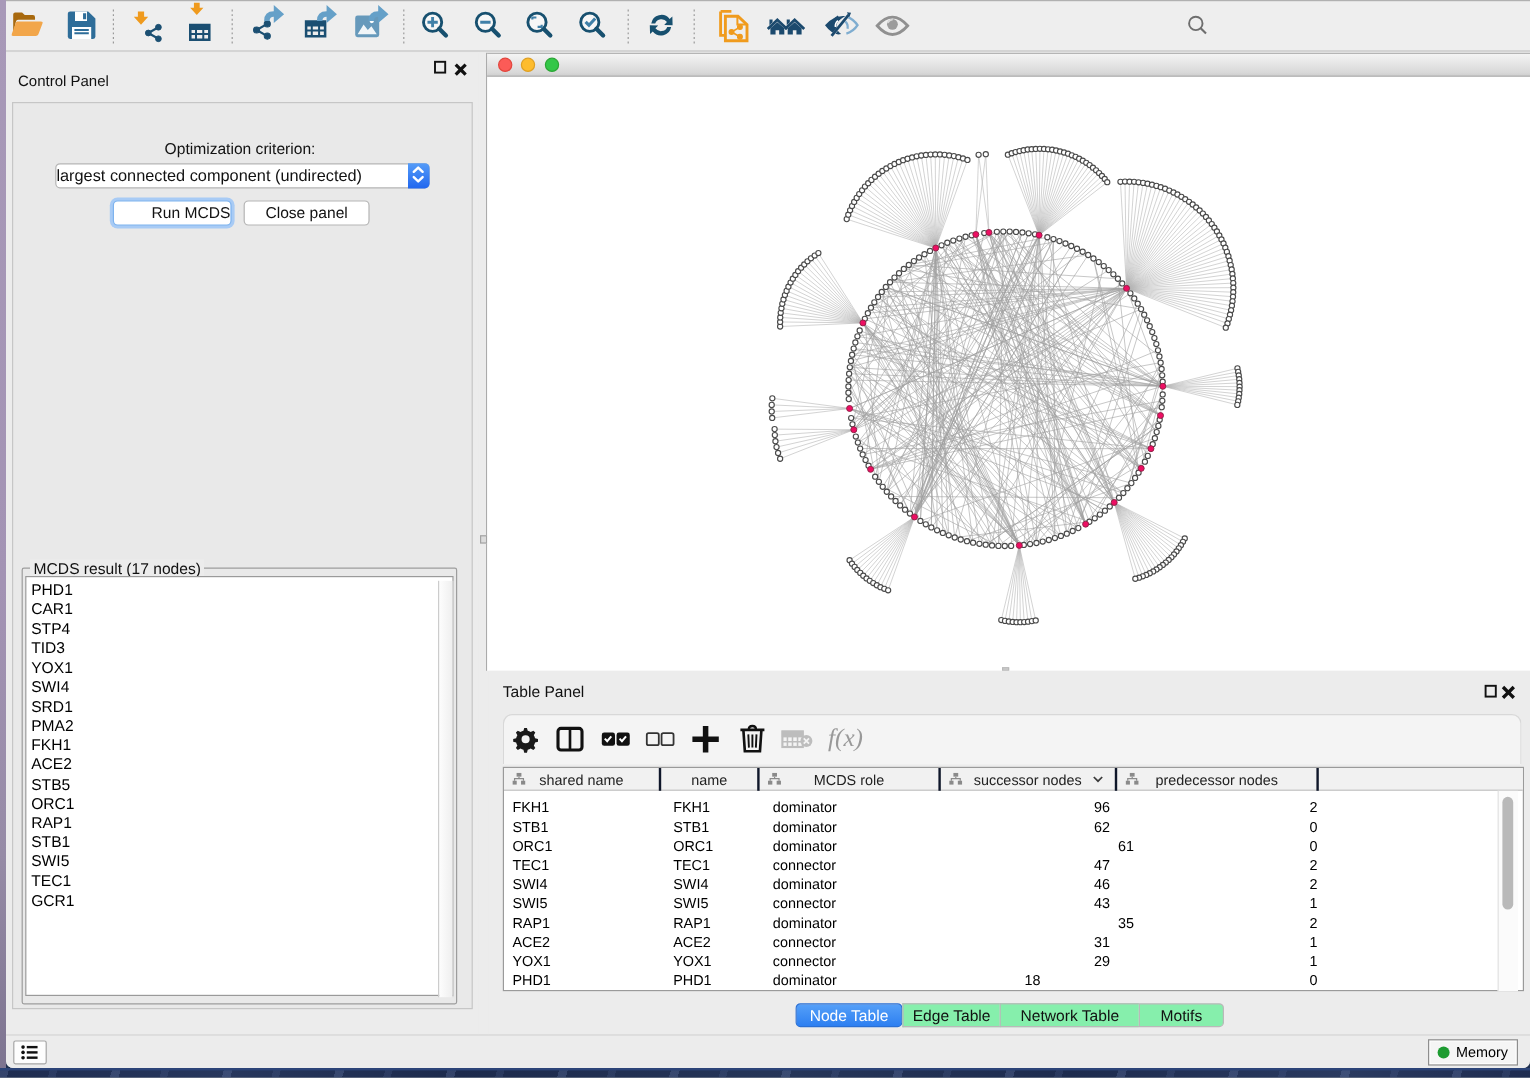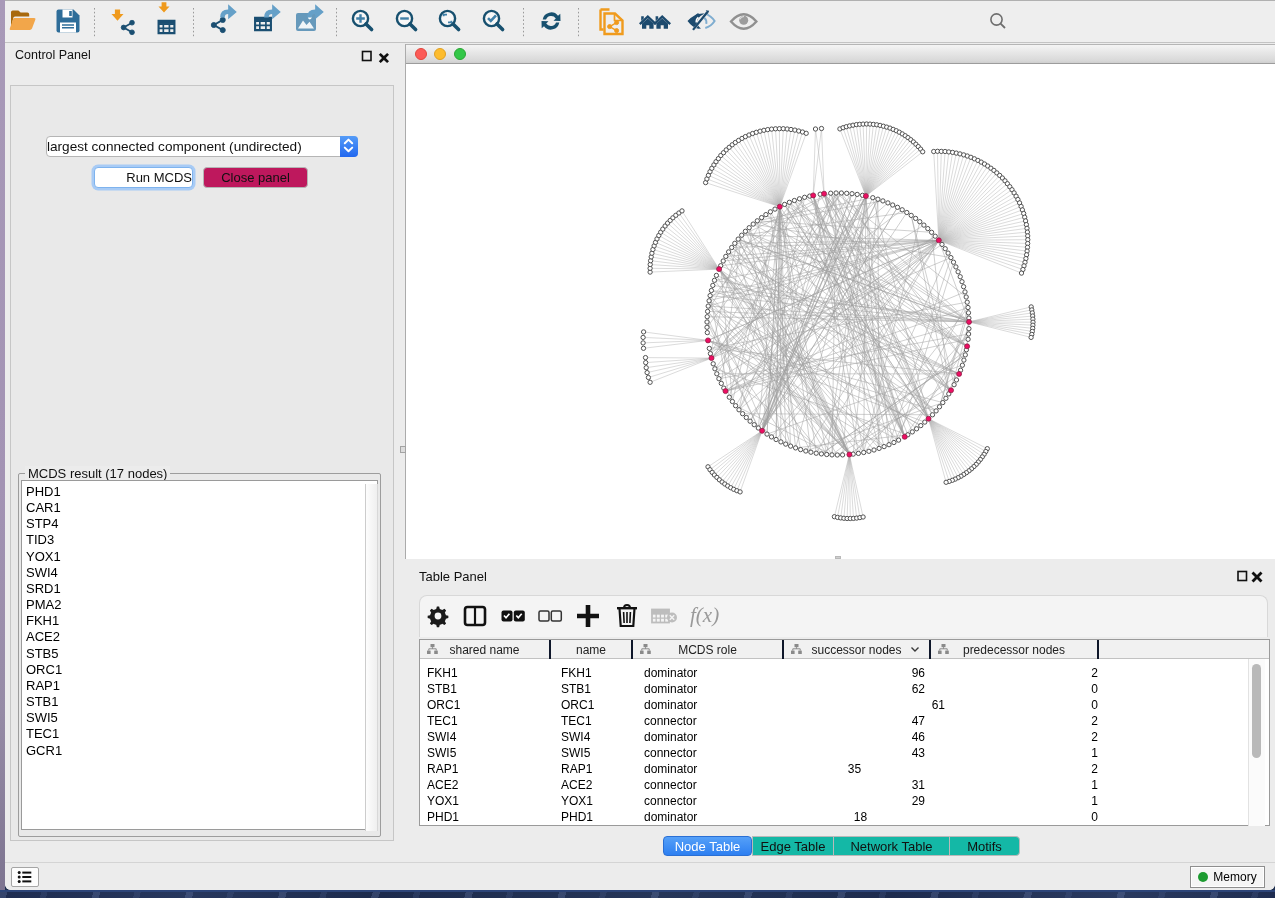--- a/index.html
+++ b/index.html
@@ -6,31 +6,31 @@
 body{font-family:"Liberation Sans",sans-serif;background:#20304f;position:relative}
 .abs{position:absolute}
 #wallL{left:0;top:0;width:5px;height:890px;background:linear-gradient(180deg,#a899b8 0%,#a393b4 55%,#968ba6 80%,#7d7490 100%)}
 #wallB{left:0;top:890px;width:1275px;height:8px;background:linear-gradient(90deg,#1e2c50,#27375d 15%,#1c2a4c 30%,#263659 52%,#1d2b4e 70%,#2a3a60 88%,#1e2c50);}
 #wallB:before{content:"";position:absolute;left:0;top:0;width:100%;height:2px;background:#2c4478}#wallB:after{content:"";position:absolute;left:0;top:2px;width:100%;height:6px;background:repeating-linear-gradient(105deg,rgba(120,140,190,0.25) 0 7px,rgba(0,0,0,0) 7px 40px,rgba(90,110,160,0.2) 40px 46px,rgba(0,0,0,0) 46px 90px)}
 #win{left:5px;top:0;width:1270px;height:890px;background:#ececec;border-radius:0 0 6px 6px;overflow:hidden}
 
 #toolbar{left:0;top:0;width:1270px;height:43px;background:#eeeeee;border-top:1px solid #b0b0b0;border-bottom:1px solid #c3c3c3}
 
 #cpanel{left:0;top:44px;width:394px;height:818px;background:#ececec}
-#cpTitle{left:10px;top:4px;font-size:12.5px;color:#111}
+#cpTitle{left:10px;top:17px;font-size:12.5px;color:#111}
 #innerbox{left:5px;top:41px;width:384px;height:756px;background:#e9e9e9;border:1px solid #c6c6c6}
 #tabbar{left:75px;top:30px;width:244px;height:20px;display:flex;font-size:13px;font-weight:700;color:#222}
 .tab{background:#fff;border:1px solid #b9b9b9;border-right:none;display:flex;align-items:center;justify-content:center;height:20px}
 .tab:first-child{border-radius:4px 0 0 4px}
 .tab.sel{background:linear-gradient(180deg,#62a6f8,#2d7ff1);color:#fff;border:1px solid #2a6fd4;border-radius:4px;font-weight:700}
 #optlabel{left:0;top:72px;width:390px;text-align:center;font-size:13px;color:#111}
 #dropdown{left:41px;top:92px;width:312px;height:21px;background:#fff;border:1px solid #b5b5b5;border-radius:4px;font-size:13.6px;color:#111;line-height:19px;text-align:left;padding-right:19px}
 #ddbtn{position:absolute;right:-1px;top:-1px;width:18px;height:21px;border-radius:0 4px 4px 0;background:linear-gradient(180deg,#559cf8,#2167ef)}
 #btnrun{left:89px;top:123px;width:99px;height:21px;background:#fff;border:1px solid #7eb3ee;border-radius:4px;box-shadow:0 0 0 2.5px #a8cbf5;font-size:13px;text-align:right;line-height:19px;color:#111}
-#btnclose{left:198px;top:123px;width:105px;height:21px;background:#be185d;border:1px solid #b5b5b5;border-radius:4px;font-size:13px;text-align:center;line-height:19px;color:#111}
+#btnclose{left:198px;top:123px;width:105px;height:21px;background:#ffffff;border:1px solid #b5b5b5;border-radius:4px;font-size:13px;text-align:center;line-height:19px;color:#111}
 #fieldset{left:13px;top:429px;width:363px;height:364px;border:1px solid #9d9d9d;border-radius:2px}
 #legend{left:20px;top:422px;background:#ececec;padding:0 3px;font-size:13px;color:#111}
 #mcdslist{left:16px;top:436px;width:357px;height:350px;background:#fff;border:1px solid #9a9a9a;font-size:13px;color:#000;line-height:16.15px;padding:3px 0 0 4px}
 #mcdsscroll{left:360px;top:440px;width:13px;height:347px;background:linear-gradient(90deg,#fdfdfd,#efefef);border-left:1px solid #cccccc;border-right:1px solid #d8d8d8}
 
 #vsplit{left:394px;top:44px;width:8px;height:818px;background:#ececec}
 #vsplitline{left:400px;top:44px;width:1px;height:515px;background:#ababab}
 #vgrip{left:394.5px;top:445.5px;width:6px;height:7px;background:#dcdcdc;border:1px solid #a3a3a3}
 
 #netwin{left:401px;top:44px;width:869px;height:515px}
@@ -45,21 +45,21 @@
 #ttable{left:12px;top:80px;width:851px;height:187px;background:#fff;border:1px solid #9a9a9a}
 #thead{position:absolute;left:0;top:0;width:849px;height:19px;background:#f1f1f1;border-bottom:1px solid #c2c2c2;font-size:12px;color:#222}
 .hcell{position:absolute;top:0;height:19px;border-right:2px solid #0f172a;display:flex;align-items:center;justify-content:center}
 .sorti{position:absolute;left:7px;top:4px;line-height:0}
 .dna{position:absolute;right:9px;top:6px;line-height:0}
 .trow{position:absolute;left:0;width:849px;height:15.9px;font-size:12px;color:#000}
 .tc{position:absolute;top:1px;white-space:nowrap}
 #tscroll{position:absolute;left:828px;top:19px;width:17px;height:167px;background:#fbfbfb;border-left:1px solid #e2e2e2}
 #tthumb{position:absolute;left:3px;top:5px;width:9px;height:94px;background:#b9b9b9;border-radius:5px}
 #btabs{left:256px;top:277px;height:20px;display:flex;font-size:13px;color:#111}
-.btab{background:#14b8a6;border:1px solid #b9b9b9;border-right:none;display:flex;align-items:center;justify-content:center;height:20px;box-sizing:border-box}
+.btab{background:#86efac;border:1px solid #b9b9b9;border-right:none;display:flex;align-items:center;justify-content:center;height:20px;box-sizing:border-box}
 .btab:first-child{border-radius:4px 0 0 4px}
 .btab:last-child{border-right:1px solid #b9b9b9;border-radius:0 4px 4px 0}
 .btab.sel{background:linear-gradient(180deg,#55a0f8,#2d7ff1);color:#fff;border:1px solid #2a6fd4;border-radius:4px}
 
 #statusbar{left:0;top:862px;width:1270px;height:28px;background:#ececec;border-top:1px solid #d4d4d4}
 #listbtn{left:6px;top:4px;width:28px;height:20px;background:#fdfdfd;border:1px solid #a5a5a5;border-radius:2px}
 #membtn{left:1185px;top:3px;width:75px;height:22px;background:#f5f5f5;border:1px solid #8e8e8e;box-shadow:inset 0 0 0 1px #fff;font-size:12px;color:#000;display:flex;align-items:center;justify-content:center;gap:5px}
 .memdot{width:10px;height:10px;border-radius:50%;background:#1d9b31}
 </style></head>
 <body>
@@ -203,20 +203,21 @@
         </g>
 </svg>
 </div>
   <div class="abs" id="cpanel">
     <div class="abs" id="cpTitle">Control Panel</div>
     <svg width="394" height="20" viewBox="0 0 394 20" style="position:absolute;left:0;top:0">
         <rect x="357.5" y="7.5" width="8.5" height="9" fill="none" stroke="#111" stroke-width="1.6"></rect>
         <path d="M375.7 8.9 l3.2 3.2 l3.2 -3.2 l1.9 1.9 l-3.2 3.2 l3.2 3.2 l-1.9 1.9 l-3.2 -3.2 l-3.2 3.2 l-1.9 -1.9 l3.2 -3.2 l-3.2 -3.2 Z" fill="#111"></path>
       </svg>
     <div class="abs" id="innerbox"></div>
+    <div class="abs" id="optlabel">Optimization criterion:</div>
     <div class="abs" id="dropdown">largest connected component (undirected)
       <div id="ddbtn">
           <svg width="17" height="19" style="position:absolute;left:0;top:0">
             <path d="M4.8 7.2 L8.5 3.6 L12.2 7.2 M4.8 11.6 L8.5 15.2 L12.2 11.6" stroke="#fff" stroke-width="2" fill="none" stroke-linecap="round" stroke-linejoin="round"></path>
           </svg>
         </div>
     </div>
     <div class="abs" id="btnrun">Run MCDS</div>
     <div class="abs" id="btnclose">Close panel</div>
     <div class="abs" id="fieldset"></div>
@@ -742,21 +743,21 @@
           <span class="tc" style="left:7px">SWI5</span>
           <span class="tc" style="left:141px">SWI5</span>
           <span class="tc" style="left:224px">connector</span>
           <span class="tc" style="left:380px;width:125px;text-align:right">43</span>
           <span class="tc" style="left:540px;width:138px;text-align:right">1</span>
         </div>
         <div class="trow" style="top:120.5px">
           <span class="tc" style="left:7px">RAP1</span>
           <span class="tc" style="left:141px">RAP1</span>
           <span class="tc" style="left:224px">dominator</span>
-          <span class="tc" style="left:372px;width:125px;text-align:center">35</span>
+          <span class="tc" style="left:400px;width:125px;text-align:right">35</span>
           <span class="tc" style="left:540px;width:138px;text-align:right">2</span>
         </div>
         <div class="trow" style="top:136.5px">
           <span class="tc" style="left:7px">ACE2</span>
           <span class="tc" style="left:141px">ACE2</span>
           <span class="tc" style="left:224px">connector</span>
           <span class="tc" style="left:380px;width:125px;text-align:right">31</span>
           <span class="tc" style="left:540px;width:138px;text-align:right">1</span>
         </div>
         <div class="trow" style="top:152.5px">

